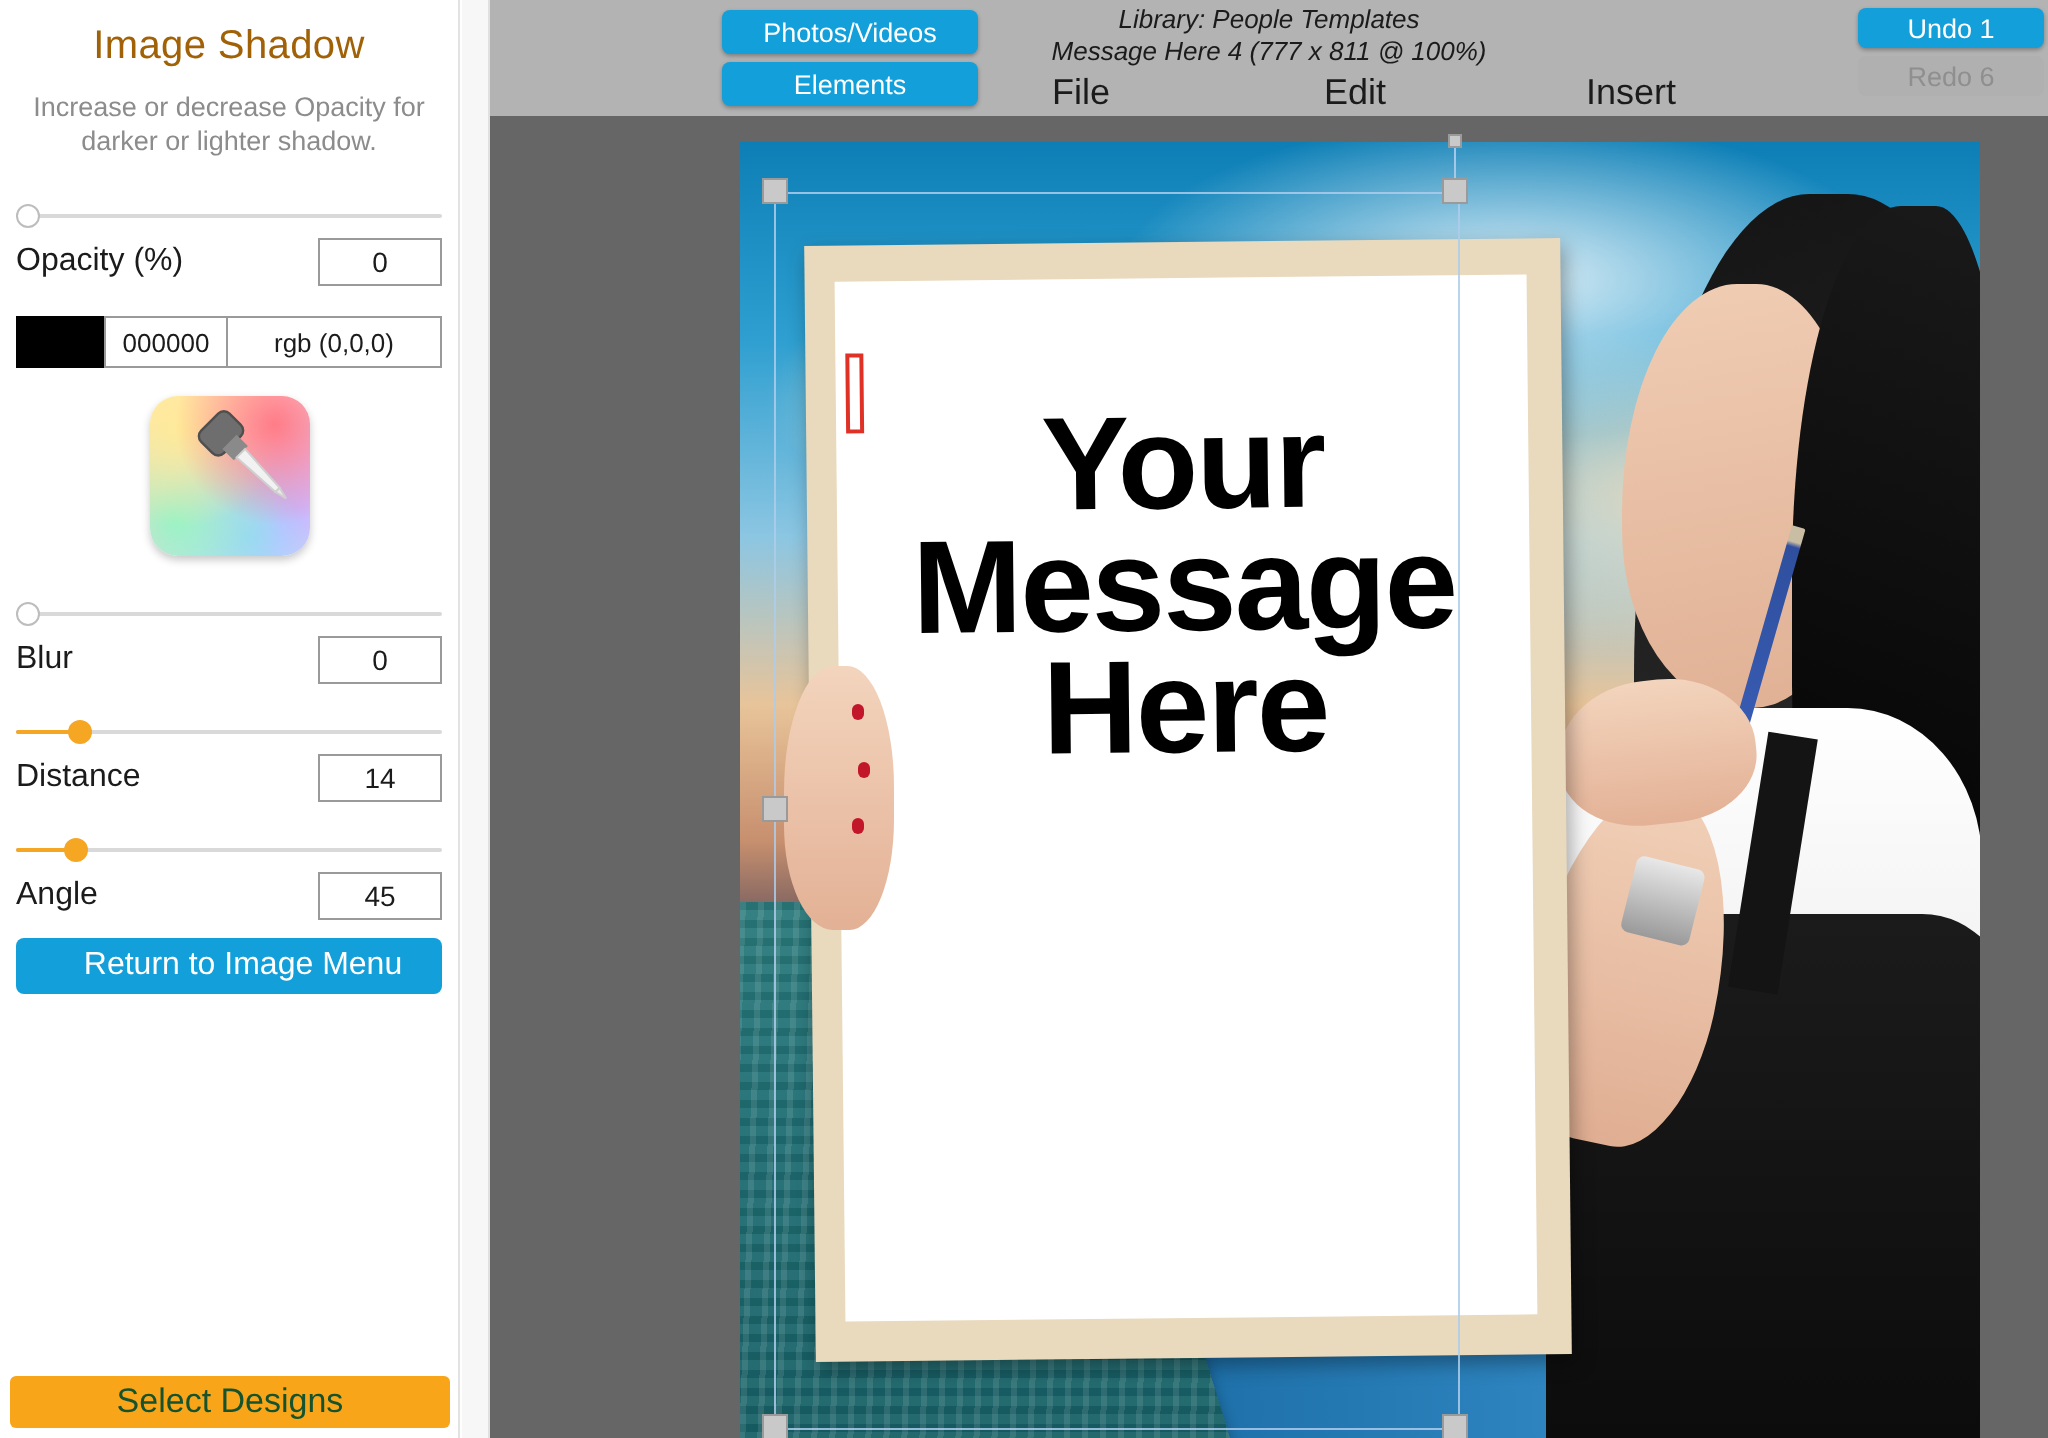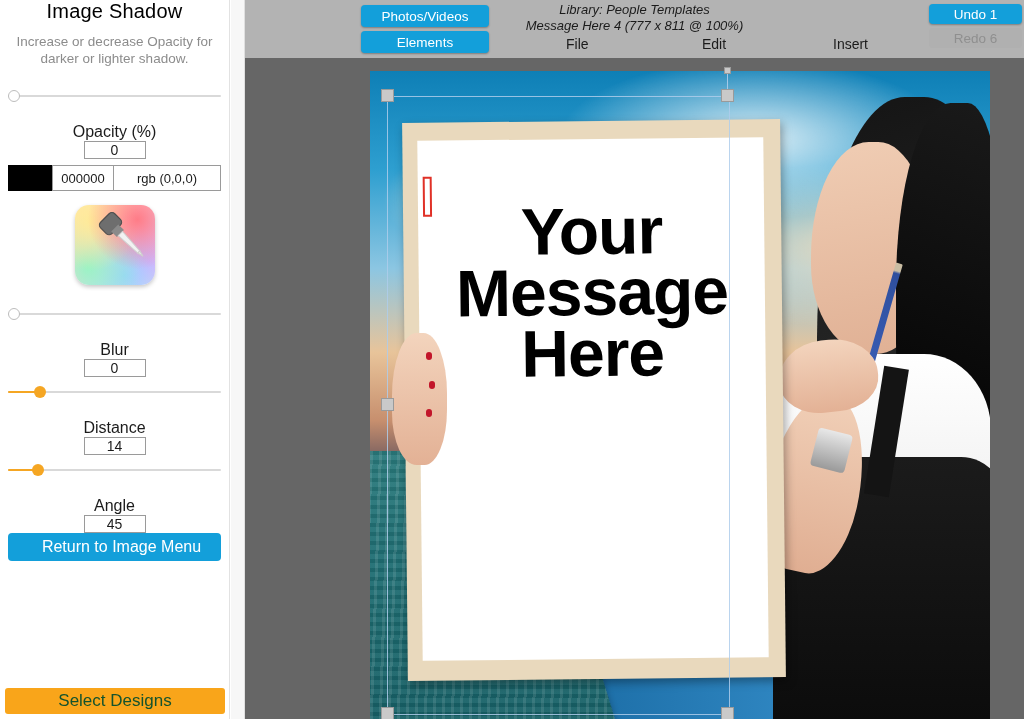--- a/index.html
+++ b/index.html
@@ -11,22 +11,22 @@
   }
   .app{position:relative;width:1024px;height:719px;}
 
   
   .sidebar{
     position:absolute;left:0;top:0;width:230px;height:719px;
     background:#ffffff;box-sizing:border-box;
     border-right:1px solid #e2e2e2;
   }
   .sb-title{
-    text-align:center;font-size:20px;color:#000000;
-    margin-top:0;letter-spacing:.2px;
+    text-align:center;font-size:20px;color:#a16207;
+    margin-top:12px;letter-spacing:.2px;
   }
   .sb-desc{
     text-align:center;font-size:13.5px;color:#8c8c8c;
     line-height:17px;margin:10px 14px 0 14px;
   }
 
   
   .slider{
     position:relative;height:14px;margin:0 8px;
   }
@@ -39,21 +39,21 @@
   .thumb{
     position:absolute;top:1px;width:12px;height:12px;border-radius:50%;
     background:#f5a623;border:0;box-sizing:border-box;
   }
   .thumb.empty{
     background:#ffffff;border:1.5px solid #bdbdbd;
   }
 
   .row{
     display:flex;align-items:center;justify-content:space-between;
-    margin:20px 8px 0 8px;height:30px;flex-direction:column;
+    margin:1px 8px 0 8px;height:30px;
   }
   .row .lbl{font-size:16px;color:#1b1b1b;}
   .numbox{
     width:62px;height:24px;border:1px solid #9a9a9a;background:#fff;
     display:flex;align-items:center;justify-content:center;
     font-size:14px;color:#1b1b1b;box-sizing:border-box;
   }
 
   
   .colorrow{display:flex;margin:12px 8px 0 8px;height:26px;}
@@ -109,21 +109,21 @@
     display:flex;align-items:center;justify-content:center;font-size:13.5px;
     box-shadow:0 1px 2px rgba(0,0,0,.3);
   }
   .tbtn.disabled{background:#b0b0b0;color:#8f8f8f;box-shadow:none;}
   .libtext{
     position:absolute;left:0;top:2px;width:779px;text-align:center;
     font-style:italic;font-size:13px;color:#1b1b1b;line-height:16px;
   }
   .libtext .l2{display:block;}
   .menuitem{
-    position:absolute;top:36px;font-size:14px;color:#1b1b1b;margin-left:40px;
+    position:absolute;top:36px;font-size:18px;color:#1b1b1b;
   }
 
   
   .canvasarea{position:absolute;left:0;top:58px;width:779px;height:661px;background:#666666;}
   .artboard{
     position:absolute;left:125px;top:13px;width:620px;height:656px;overflow:hidden;
     background:#2b6f9e;
   }
   
   .sky{

